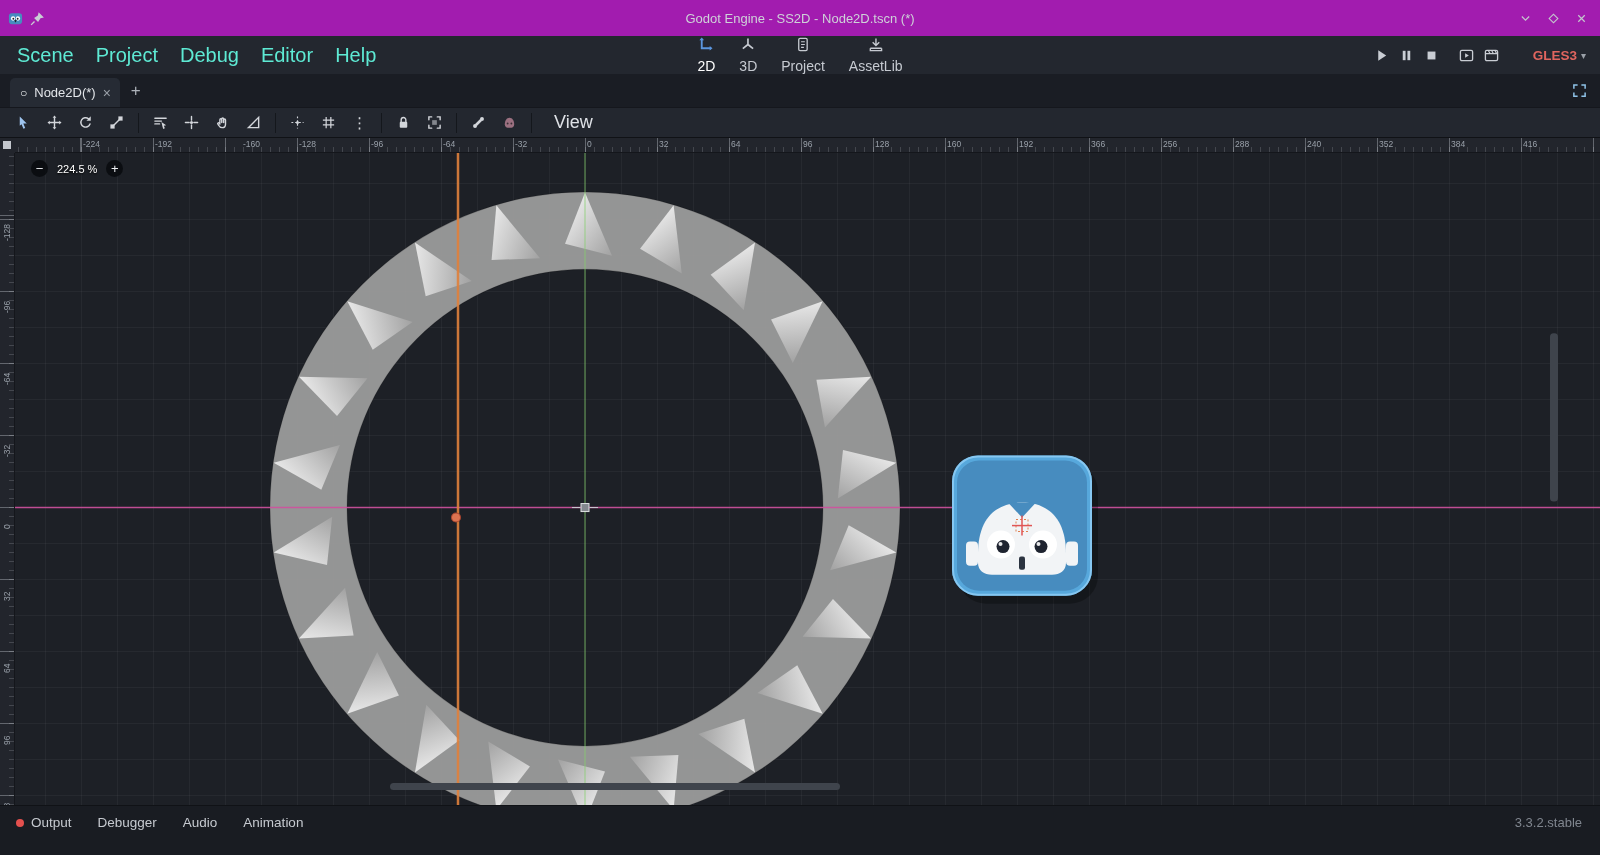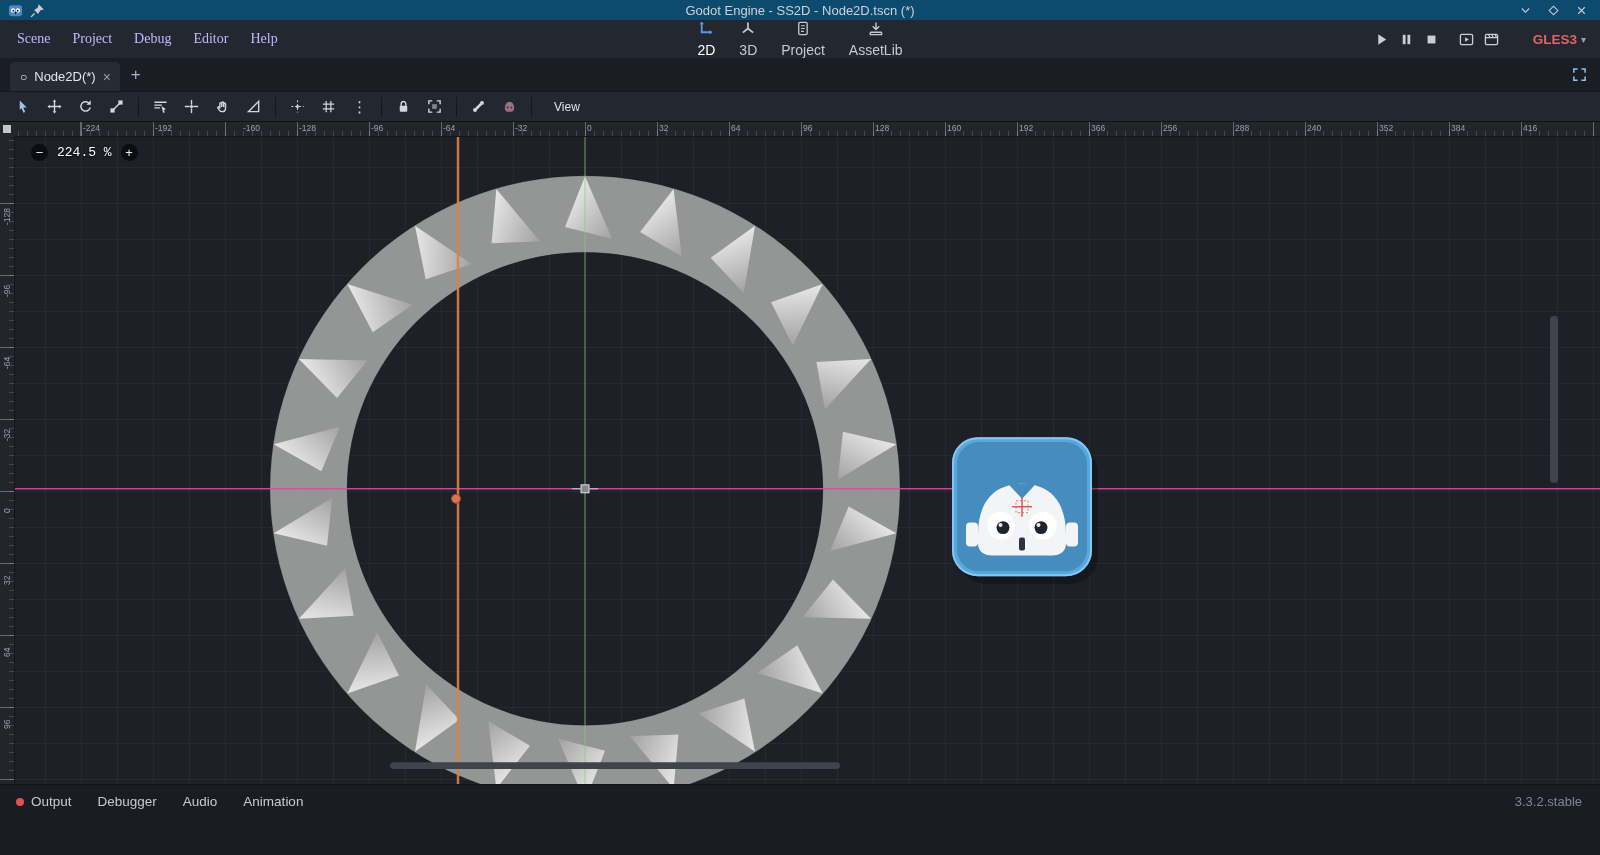--- a/index.html
+++ b/index.html
@@ -1,31 +1,31 @@
 <!DOCTYPE html>
 <html style="--accent: #5b96de; --renderer-color: #e0655f;"><head>
 <meta charset="utf-8">
 <style>
   * { box-sizing: border-box; margin: 0; padding: 0; }
   html,body { width:1600px; height:855px; overflow:hidden; }
   body { font-family:"Liberation Sans", sans-serif; background:#15171d; color:#d4d7db; }
   .win { display:flex; flex-direction:column; width:1600px; height:855px; }
 
   
-  .titlebar { height:20px; background:#0c4a6e; display:flex; align-items:center; position:relative; flex:0 0 auto; }
+  .titlebar { height:36px; background:#a21caf; display:flex; align-items:center; position:relative; flex:0 0 auto; }
   .tb-left { display:flex; align-items:center; gap:7px; padding-left:8px; z-index:2; }
   .tb-left svg { width:15px; height:15px; display:block; }
   .tb-title { position:absolute; left:0; right:0; text-align:center; font-size:13px; color:#ced2d8; }
   .tb-controls { margin-left:auto; display:flex; gap:15px; padding-right:12px; z-index:2; color:#c3c7cd; }
   .tb-controls svg { width:13px; height:13px; display:block; }
 
   
   .menubar { height:38px; background:#23272f; display:flex; align-items:center; position:relative; flex:0 0 auto; }
   .menus { display:flex; padding-left:6px; }
-  .menu-item { padding:0 11px; font-size:14px; color:#c4b5fd;font-family:Liberation Serif, serif; }
+  .menu-item { padding:0 11px; font-size:20px; color:#5eead4; }
   .workspaces { position:absolute; left:50%; transform:translateX(-50%); display:flex; gap:6px; align-items:center; }
   .ws { display:flex; align-items:center; gap:6px; padding:0 9px; font-size:14px; color:#c6cad1;flex-direction:column; }
   .ws .icon { color:#c6cad1; }
   .ws.active { color:#ffffff; }
   .ws.active .icon { color:var(--accent); }
   .ws svg { width:15px; height:15px; display:block; }
   .run { margin-left:auto; display:flex; align-items:center; gap:10px; padding-right:14px; color:#c9cdd4; }
   .rbtn svg { width:15px; height:15px; display:block; }
   .rbtn.gap { margin-left:10px; }
   .renderer { display:flex; align-items:center; gap:4px; font-size:13.5px; font-weight:bold; color:var(--renderer-color); margin-left:24px; }
@@ -40,21 +40,21 @@
   .tab-spacer { flex:1; }
   .expand-btn { align-self:center; margin-right:13px; }
   .expand-btn svg { width:15px; height:15px; display:block; }
 
   
   .toolbar { height:31px; background:#23272f; border-top:1px solid #15171d; border-bottom:1px solid #101216; display:flex; align-items:center; padding-left:8px; flex:0 0 auto; }
   .tbtn { width:31px; height:24px; display:flex; align-items:center; justify-content:center; color:#d3d6db; font-size:15px; }
   .tbtn.active { color:#9ec4ee; }
   .tbtn svg { width:15px; height:15px; display:block; }
   .tsep { width:1px; height:20px; background:#14171c; margin:0 6px; }
-  .view-btn { font-size:12px; color:#dfe2e7; padding:0 12px; margin-left:4px; }
+  .view-btn { font-size:18px; color:#dfe2e7; padding:0 12px; margin-left:4px; }
 
   
   .viewport { flex:1 1 auto; position:relative; background:#1d2026; }
   .corner { position:absolute; left:0; top:0; width:15px; height:15px; background:#22252c; z-index:3; }
   .corner::after { content:""; position:absolute; left:3px; top:3px; width:8px; height:8px; background:#c3c7cd; }
   .ruler-top { position:absolute; left:15px; right:0; top:0; height:15px; overflow:hidden; z-index:2;
     background-color:#22252c;
     background-image:
       repeating-linear-gradient(90deg, rgba(220,225,232,0.35) 0 1px, transparent 1px 72px),
       linear-gradient(90deg, rgba(220,225,232,0.18) 1px, transparent 1px);
@@ -76,24 +76,24 @@
   .canvas { position:absolute; left:15px; top:15px; right:0; bottom:0; overflow:hidden;
     background-color:#1d2026;
     background-image:
       linear-gradient(rgba(255,255,255,0.04) 1px, transparent 1px),
       linear-gradient(90deg, rgba(255,255,255,0.04) 1px, transparent 1px);
     background-size:36px 36px;
     background-position:30px 30px; }
   #scene { position:absolute; left:0; top:0; width:100%; height:100%; }
   .zoom { position:absolute; left:16px; top:7px; display:flex; align-items:center; gap:9px; z-index:4; }
   .zbtn { width:17px; height:17px; border-radius:50%; background:rgba(8,10,14,0.85); color:#eceef1; display:flex; align-items:center; justify-content:center; font-size:13px; line-height:1; }
-  .zlabel { font-size:13px; color:#ffffff; text-shadow:0 1px 2px #000;font-family:Liberation Mono, monospace; }
-
-  
-  .bottombar { height:71px; background:#191c22; border-top:1px solid #101216; flex:0 0 auto; }
+  .zlabel { font-size:11px; color:#ffffff; text-shadow:0 1px 2px #000; }
+
+  
+  .bottombar { height:50px; background:#191c22; border-top:1px solid #101216; flex:0 0 auto; }
   .bb-row { height:33px; display:flex; align-items:center; padding:0 18px 0 16px; }
   .panel-item { display:flex; align-items:center; font-size:13.5px; color:#c6cad0; padding:0 13px; }
   .panel-item:first-child { padding-left:0; }
   .dot { width:8px; height:8px; border-radius:50%; background:#e4504e; margin-right:7px; }
   .version { margin-left:auto; color:#80868f; font-size:13px; }
 </style>
 </head>
 <body>
 
 <div class="win">

